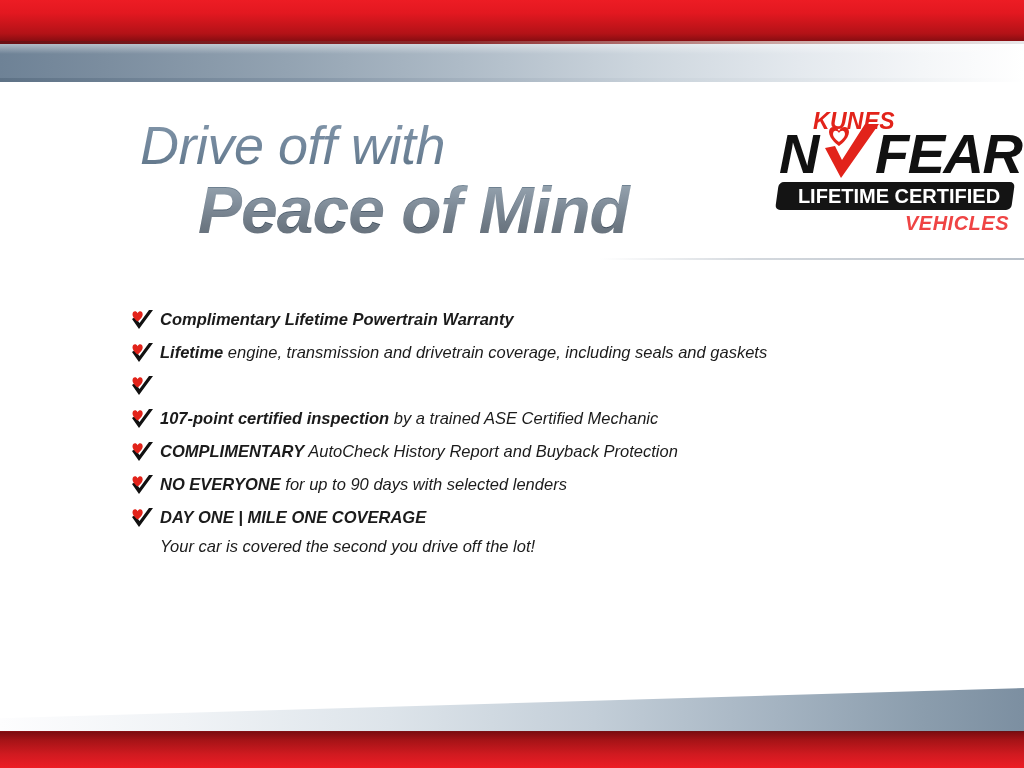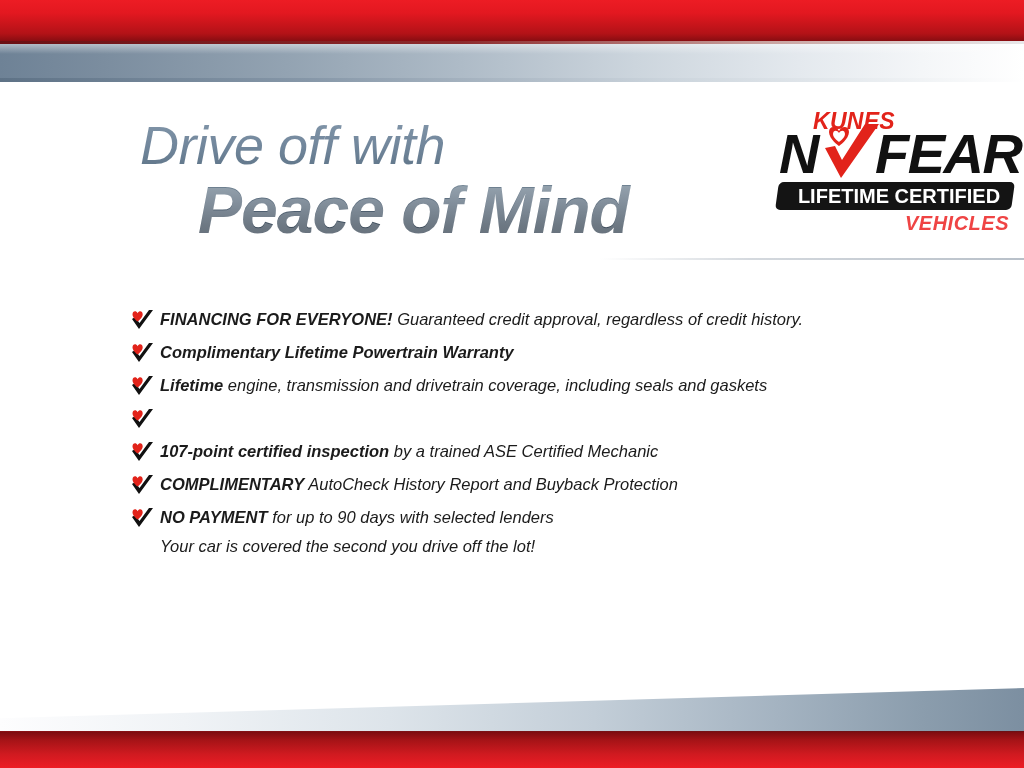--- a/index.html
+++ b/index.html
@@ -289,31 +289,20 @@
     </svg>
     <span class="logo-fear">FEAR</span>
   </div>
   <div class="logo-bar"></div>
   <div class="logo-bar-text">LIFETIME CERTIFIED</div>
   <div class="logo-vehicles">VEHICLES</div>
 </div>
 <div class="logo-divider"></div>
 
 <div class="bullets">
-  <div class="bullet-block">
-    <div class="bullet-row">
-      <svg class="bullet-mark" viewBox="0 0 24 22">
-        <path d="M2 10 L9 20 L23 1 L19 1 L9.5 14 L5 8 Z" fill="#111111"></path>
-        <path d="M2.5 5.5 C2.5 2, 6 1.2, 7.6 4.2 C9.2 1.2, 12.7 2, 12.7 5.5 C12.7 9, 7.6 12.5, 7.6 12.5 C7.6 12.5, 2.5 9, 2.5 5.5 Z" fill="#e2231a"></path>
-      </svg>
-      <div class="bullet-text">
-        <span class="b">FINANCING FOR EVERYONE!</span><span> Guaranteed credit approval, regardless of credit history.</span>
-      </div>
-    </div>
-  </div>
 
   <div class="bullet-block">
     <div class="bullet-row">
       <svg class="bullet-mark" viewBox="0 0 24 22">
         <path d="M2 10 L9 20 L23 1 L19 1 L9.5 14 L5 8 Z" fill="#111111"></path>
         <path d="M2.5 5.5 C2.5 2, 6 1.2, 7.6 4.2 C9.2 1.2, 12.7 2, 12.7 5.5 C12.7 9, 7.6 12.5, 7.6 12.5 C7.6 12.5, 2.5 9, 2.5 5.5 Z" fill="#e2231a"></path>
       </svg>
       <div class="bullet-text">
         <span class="b">Complimentary Lifetime Powertrain Warranty</span><span></span>
       </div>
@@ -366,26 +355,35 @@
   </div>
 
 
   <div class="bullet-block">
     <div class="bullet-row">
       <svg class="bullet-mark" viewBox="0 0 24 22">
         <path d="M2 10 L9 20 L23 1 L19 1 L9.5 14 L5 8 Z" fill="#111111"></path>
         <path d="M2.5 5.5 C2.5 2, 6 1.2, 7.6 4.2 C9.2 1.2, 12.7 2, 12.7 5.5 C12.7 9, 7.6 12.5, 7.6 12.5 C7.6 12.5, 2.5 9, 2.5 5.5 Z" fill="#e2231a"></path>
       </svg>
       <div class="bullet-text">
-        <span class="b">NO PAYMENT</span><span> for up to 90 days with selected lenders</span>
-      </div>
-    </div>
-  </div>
-
-  <div class="bullet-block">
+        <span class="b">NO EVERYONE</span><span> for up to 90 days with selected lenders</span>
+      </div>
+    </div>
+  </div>
+
+  <div class="bullet-block">
+    <div class="bullet-row">
+      <svg class="bullet-mark" viewBox="0 0 24 22">
+        <path d="M2 10 L9 20 L23 1 L19 1 L9.5 14 L5 8 Z" fill="#111111"></path>
+        <path d="M2.5 5.5 C2.5 2, 6 1.2, 7.6 4.2 C9.2 1.2, 12.7 2, 12.7 5.5 C12.7 9, 7.6 12.5, 7.6 12.5 C7.6 12.5, 2.5 9, 2.5 5.5 Z" fill="#e2231a"></path>
+      </svg>
+      <div class="bullet-text">
+        <span class="b">DAY ONE  |  MILE ONE COVERAGE</span><span></span>
+      </div>
+    </div>
     <div class="bullet-sub">Your car is covered the second you drive off the lot!</div>
   </div>
 </div>
 
 <div class="bottom-banner">
   <div class="bottom-gray-wedge"></div>
   <div class="bottom-red-edge"></div>
   <div class="bottom-red"></div>
 </div>
 

